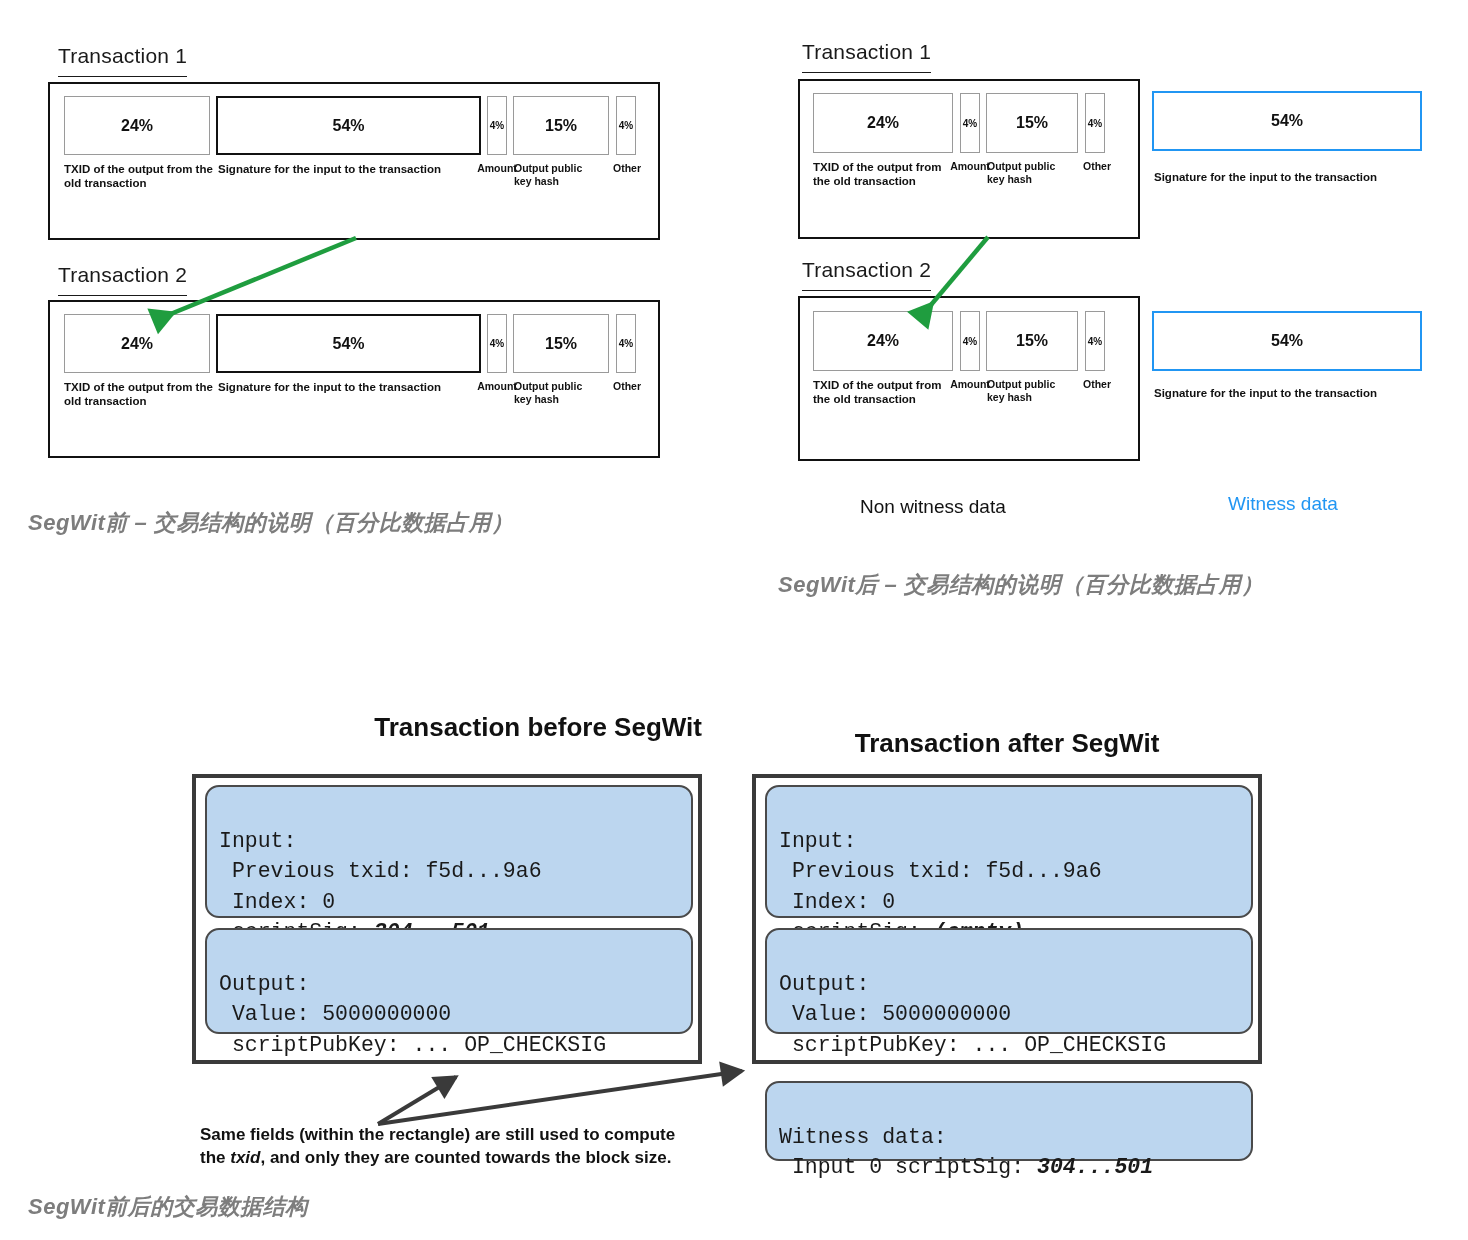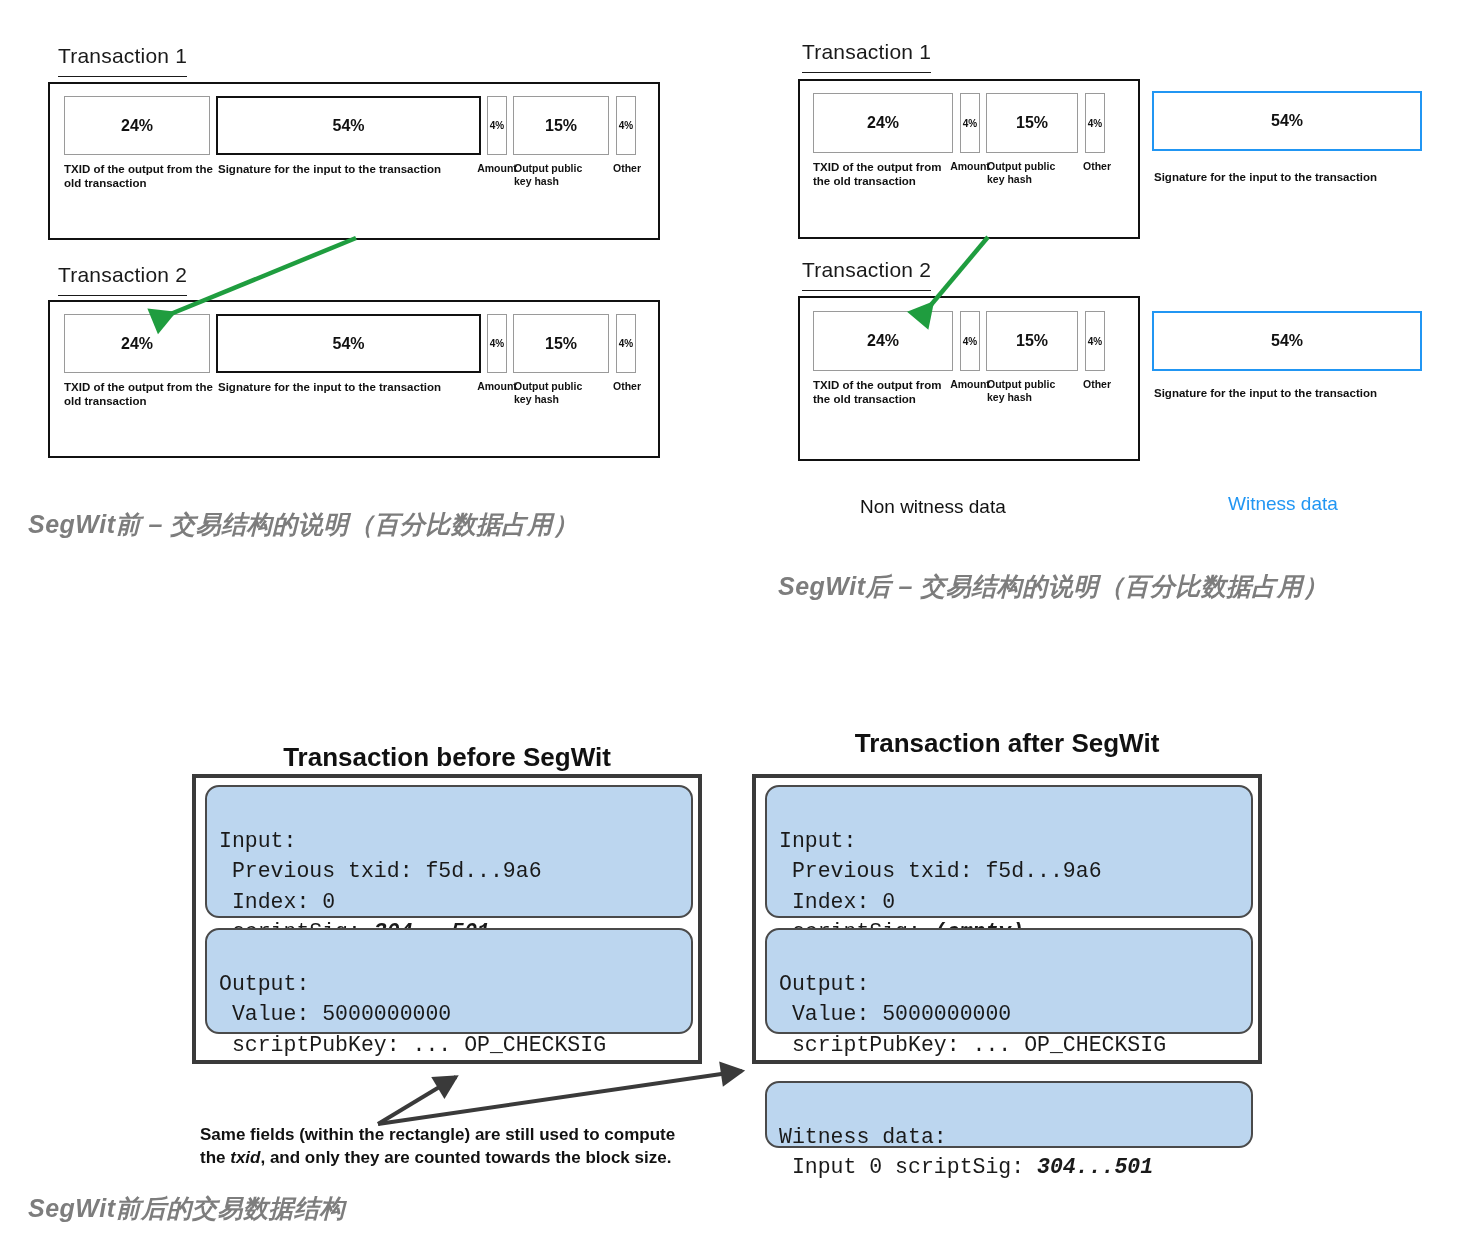--- a/index.html
+++ b/index.html
@@ -59,21 +59,21 @@
   
   .legend{
     font-size:19px;
     color:#111;
     white-space:nowrap;
   }
   .legend.blue{color:#2196f3;}
 
   
   .zh-caption{
-    font-size:25px;
+    font-size:22px;
     font-style:italic;
     font-weight:700;
     color:#7d7d7d;
     white-space:nowrap;
     letter-spacing:.5px;
   }
 
   
   .low-title{
     font-size:26px;
@@ -253,21 +253,21 @@
   </svg>
 
   <div class="abs legend" style="left:120px;top:496px;">Non witness data</div>
   <div class="abs legend blue" style="left:488px;top:493px;">Witness data</div>
 
   <div class="abs zh-caption" style="left:38px;top:570px;text-align:right;">SegWit后 – 交易结构的说明（百分比数据占用）</div>
 </div>
 
 <div class="abs" style="left:0;top:700px;width:1468px;height:540px;">
 
-  <div class="abs low-title" style="left:192px;top:42px;width:510px;">Transaction before SegWit</div>
+  <div class="abs low-title" style="left:192px;top:12px;width:510px;text-align:right;">Transaction before SegWit</div>
 
   <div class="abs low-outer" style="left:192px;top:74px;width:510px;height:290px;"></div>
 
   <div class="abs code-box" style="left:205px;top:85px;width:488px;height:133px;">
 <span>Input:</span>
 <span> Previous txid: f5d...9a6</span>
 <span> Index: 0</span>
 <span> scriptSig: </span><b>304...501</b></div>
 
   <div class="abs code-box" style="left:205px;top:228px;width:488px;height:106px;">
@@ -283,21 +283,21 @@
 <span>Input:</span>
 <span> Previous txid: f5d...9a6</span>
 <span> Index: 0</span>
 <span> scriptSig: </span><b>(empty)</b></div>
 
   <div class="abs code-box" style="left:765px;top:228px;width:488px;height:106px;">
 <span>Output:</span>
 <span> Value: 5000000000</span>
 <span> scriptPubKey: ... OP_CHECKSIG</span></div>
 
-  <div class="abs code-box" style="left:765px;top:381px;width:488px;height:67px;">
+  <div class="abs code-box" style="left:765px;top:381px;width:488px;height:80px;">
 <span>Witness data:</span>
 <span> Input 0 scriptSig: </span><b>304...501</b></div>
 
   <svg width="1468" height="540" style="left:0;top:0;pointer-events:none;">
     <defs>
       <marker id="drkArrow" markerWidth="7" markerHeight="7" refX="5.6" refY="3.5" orient="auto">
         <path d="M0.3,0.3 L6.4,3.5 L0.3,6.7 z" fill="#3a3a3a"></path>
       </marker>
     </defs>
     <line x1="378" y1="424" x2="456" y2="377" stroke="#3a3a3a" stroke-width="4" marker-end="url(#drkArrow)"></line>

